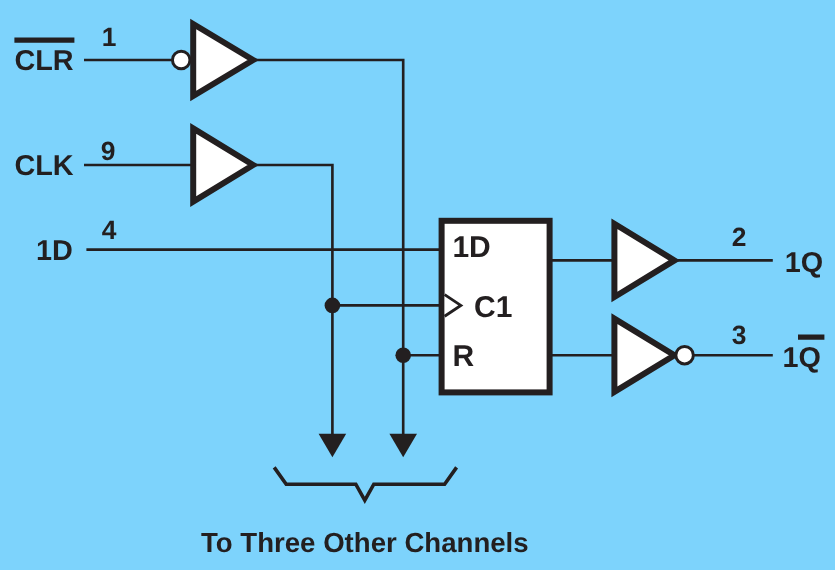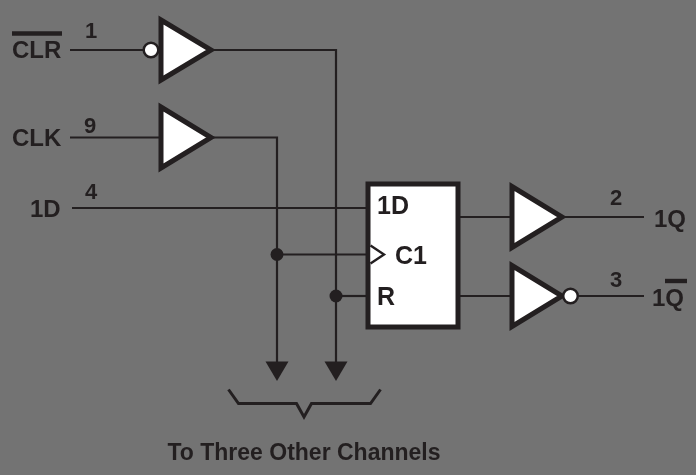--- a/index.html
+++ b/index.html
@@ -2,21 +2,21 @@
 <html><head>
 <meta charset="utf-8">
 <style>
   html, body { margin: 0; padding: 0; }
   body {
     width: 696px; height: 475px;
     background: #ffffff;
     font-family: "Liberation Sans", sans-serif;
     overflow: hidden;
   }
-  .stage { position: relative; width: 696px; height: 475px; background: #737373; }
+  .stage { position: relative; width: 696px; height: 475px; background: #7dd3fc; }
   svg { position: absolute; left: 0; top: 0; }
   .wire   { stroke: currentColor; stroke-width: 2.2; fill: none; }
   .thick  { stroke: currentColor; stroke-width: 5;   fill: #ffffff; stroke-linejoin: miter; }
   .bubble { stroke: currentColor; stroke-width: 2.5; fill: #ffffff; }
   .solid  { fill: currentColor; stroke: none; }
   .bar    { stroke: currentColor; stroke-width: 4.4; fill: none; }
   .brace  { stroke: currentColor; stroke-width: 3;   fill: none; stroke-linejoin: miter; }
   .wedge  { stroke: currentColor; stroke-width: 2.4; fill: #ffffff; }
   text { fill: currentColor; font-weight: bold; }
   .lbl  { font-size: 24px; }

